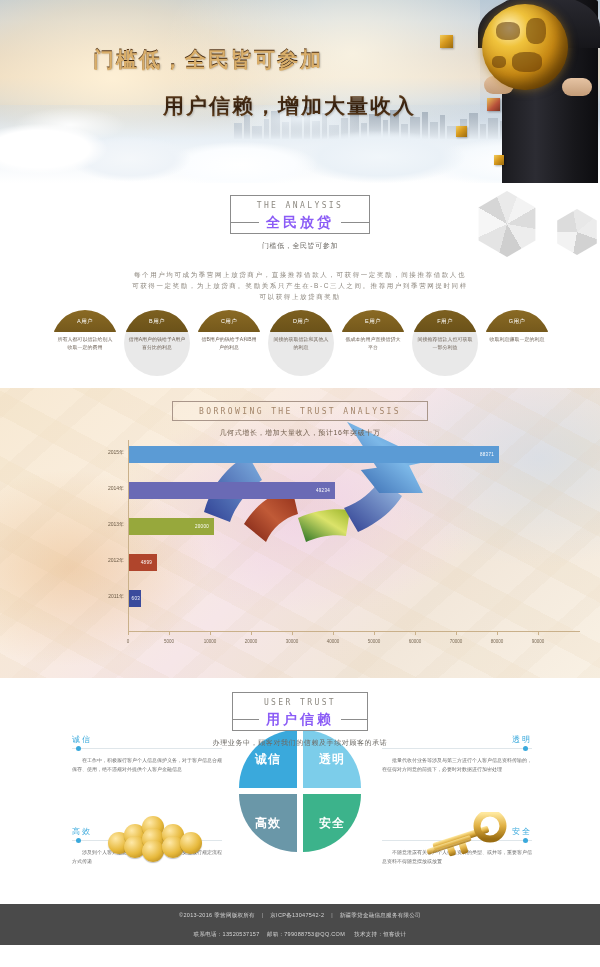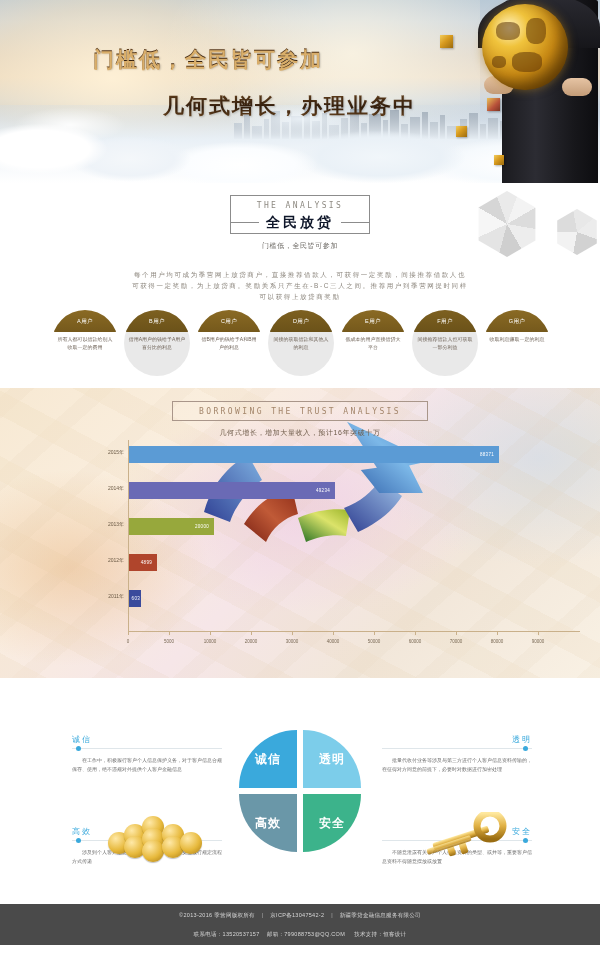--- a/index.html
+++ b/index.html
@@ -114,21 +114,21 @@
   .sec-box {
     display: inline-block; border: 1px solid #8c8c8c; padding: 4px 26px 2px;
     position: relative;
   }
   .sec-en {
     font-size: 8px; letter-spacing: 2.4px; color: #8e8a82;
     font-family: "DejaVu Sans Mono", monospace; line-height: 12px;
   }
   .sec-cn-wrap { position: relative; margin-top: 1px; }
   .sec-cn {
-    font-size: 14px; color: #0f172a; letter-spacing: 3px; font-weight: bold;
+    font-size: 14px; color: #8b5cf6; letter-spacing: 3px; font-weight: bold;
     background: #fff; display: inline-block; padding: 0 7px; position: relative; z-index: 2;
     line-height: 16px;
   }
   .sec-cn-wrap::before {
     content: ""; position: absolute; left: -26px; right: -26px; top: 50%;
     border-top: 1px solid #8c8c8c; z-index: 1;
   }
   .sec-sub { font-size: 7px; color: #6d6a65; margin-top: 7px; letter-spacing: .6px; }
 
   .lending .poly {
@@ -292,21 +292,21 @@
       <i style="left:217px;width:11px;height:13px"></i>
         <i style="left:230px;width:7px;height:20px"></i>
       <i style="left:239px;width:9px;height:26px"></i>
         <i style="left:250px;width:6px;height:15px"></i>
       <i style="left:258px;width:10px;height:21px"></i>
         <i style="left:270px;width:8px;height:18px"></i>
     </div>
     <div class="clouds"></div>
 
     <h1>门槛低，全民皆可参加</h1>
-    <h2>几何式增长，办理业务中</h2>
+    <h2>用户信赖，增加大量收入</h2>
 
     <div class="person">
       <div class="body"></div>
       <div class="shoulder"></div>
       <div class="hand"></div>
       <div class="hand2"></div>
     </div>
     <div class="globe">
       <div class="cont" style="left:14px;top:18px;width:24px;height:18px"></div>
       <div class="cont" style="left:44px;top:14px;width:20px;height:26px"></div>
@@ -472,20 +472,29 @@
       <div class="xtickmark" style="left:328px"></div>
       <div class="xtick" style="left:328px">70000</div>
       <div class="xtickmark" style="left:369px"></div>
       <div class="xtick" style="left:369px">80000</div>
       <div class="xtickmark" style="left:410px"></div>
       <div class="xtick" style="left:410px">90000</div>
     </div>
   </section>
 
   <section class="trust">
+    <div class="sec-head">
+      <div class="sec-box">
+        <div class="sec-en">USER TRUST</div>
+        <div class="sec-cn-wrap">
+          <span class="sec-cn">用户信赖</span>
+        </div>
+      </div>
+      <div class="sec-sub">办理业务中，顾客对我们的信赖及手续对顾客的承诺</div>
+    </div>
 
     <div class="pie" style="top:52px">
       <div class="q tl">诚信</div>
       <div class="q tr">透明</div>
       <div class="q bl">高效</div>
       <div class="q br">安全</div>
     </div>
 
     <div class="tcol left" style="left:72px;top:56px">
       <div class="lab">诚信</div>

